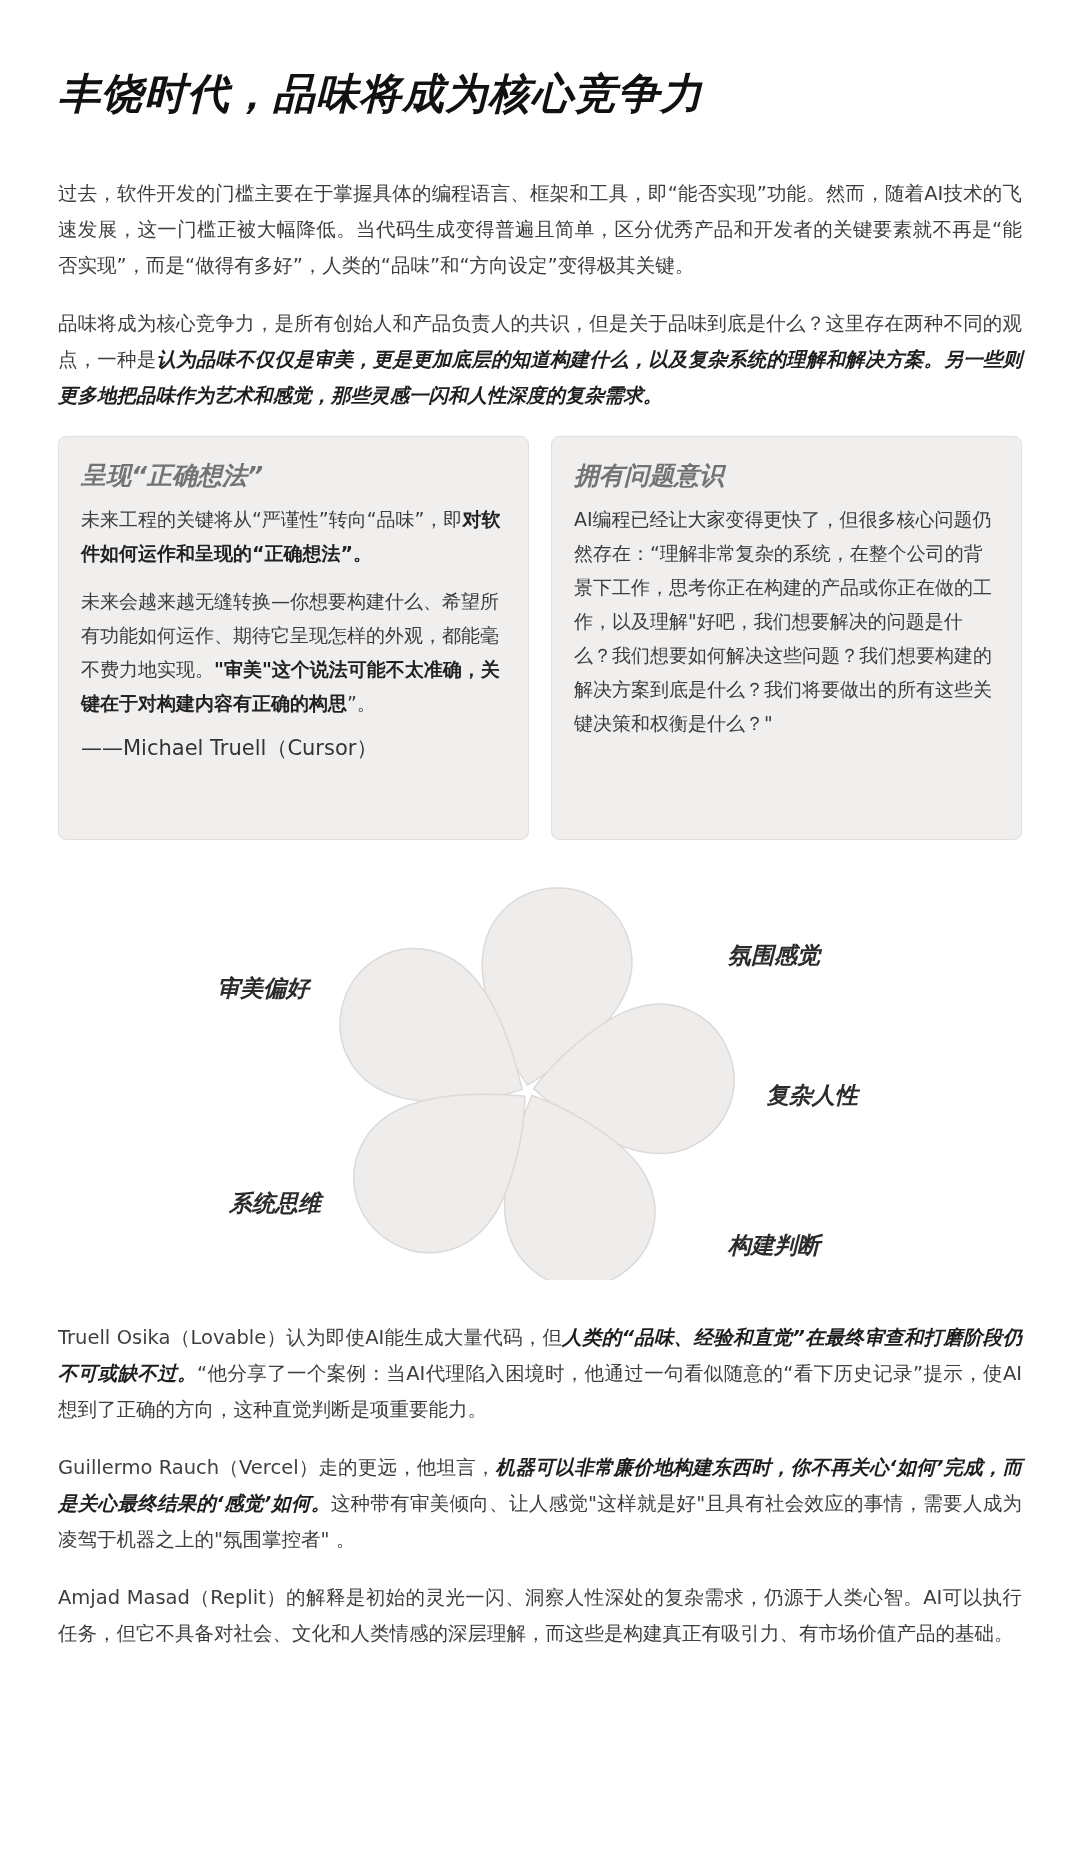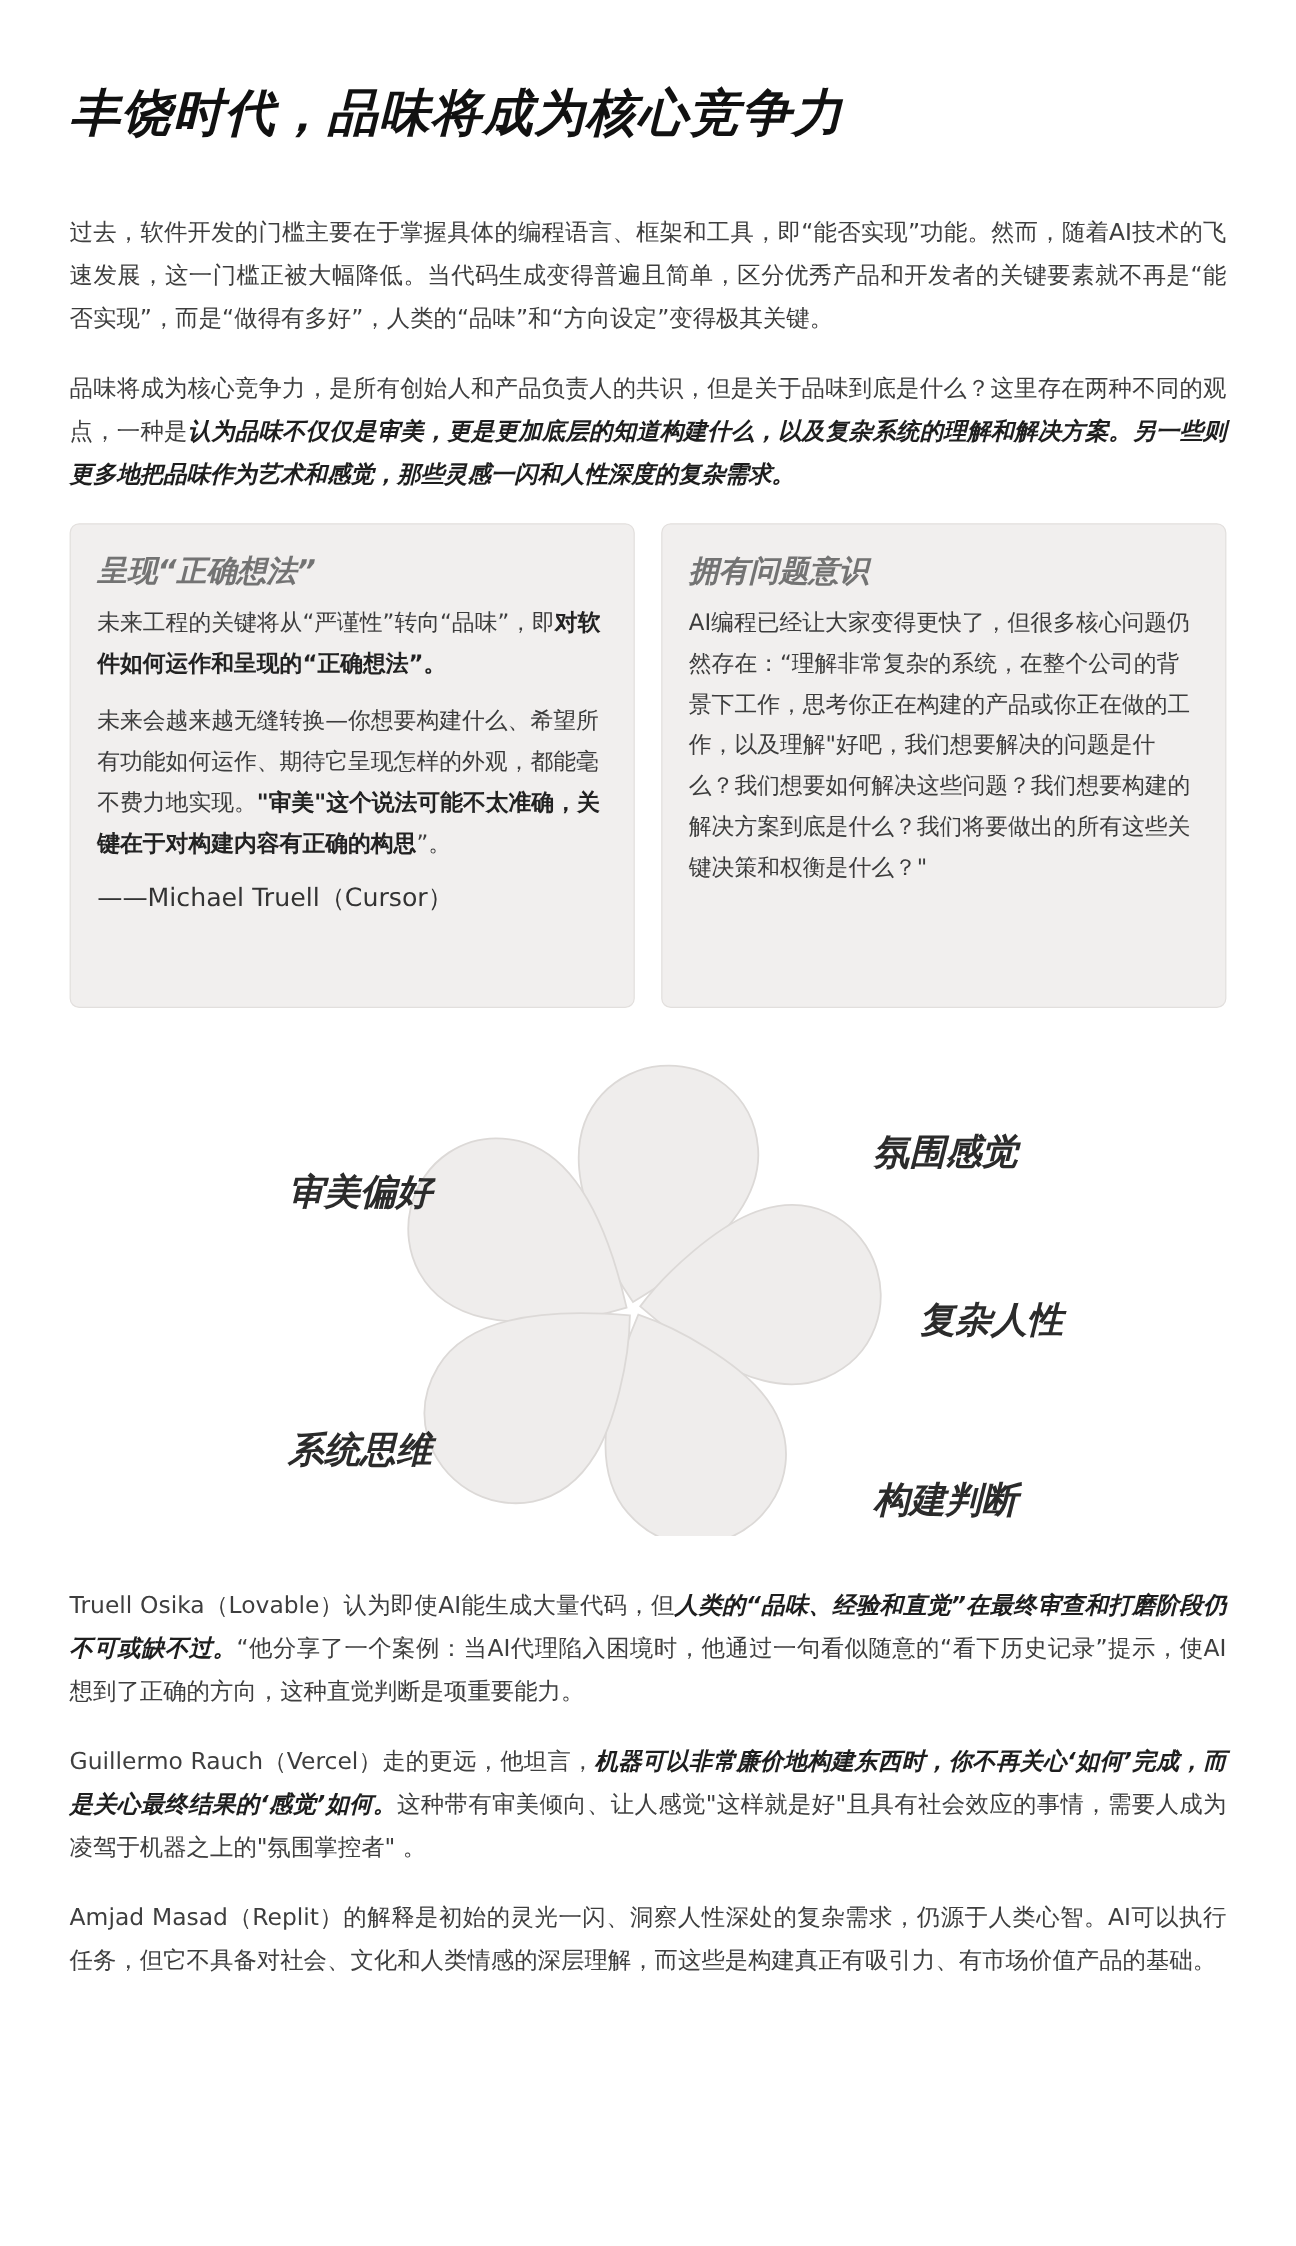--- a/index.html
+++ b/index.html
@@ -65,21 +65,21 @@
 
   .flower-wrap {
     position: relative;
     width: 1080px;
     margin: 40px 0 40px -58px;
     height: 400px;
   }
   .flower-wrap svg { position: absolute; left: 0; top: 0; }
   .petal-label {
     position: absolute;
-    font-size: 30px;
+    font-size: 23px;
     font-weight: 800;
     font-style: italic;
     color: #2b2b2b;
     white-space: nowrap;
   }
 </style>
 </head>
 <body>
 
 <div class="page">
@@ -112,24 +112,24 @@
 
         <path d="M0,-6 C-20,-40 -35,-90 -35,-120 C-35,-175 5,-200 40,-200 C80,-200 115,-170 115,-125 C115,-85 80,-45 0,-6 Z" transform="rotate(-77)" fill="#efedec" stroke="#dcd9d7" stroke-width="1.5"></path>
 
         <path d="M0,-6 C-20,-40 -35,-90 -35,-120 C-35,-175 5,-200 40,-200 C80,-200 115,-170 115,-125 C115,-85 80,-45 0,-6 Z" transform="rotate(67)" fill="#efedec" stroke="#dcd9d7" stroke-width="1.5"></path>
 
         <path d="M0,-6 C-20,-40 -35,-90 -35,-120 C-35,-175 5,-200 40,-200 C80,-200 115,-170 115,-125 C115,-85 80,-45 0,-6 Z" transform="rotate(139)" fill="#efedec" stroke="#dcd9d7" stroke-width="1.5"></path>
 
         <path d="M0,-6 C-20,-40 -35,-90 -35,-120 C-35,-175 5,-200 40,-200 C80,-200 115,-170 115,-125 C115,-85 80,-45 0,-6 Z" transform="rotate(211)" fill="#efedec" stroke="#dcd9d7" stroke-width="1.5"></path>
       </g>
     </svg>
-    <div class="petal-label" style="left:240px; top:93px;">审美偏好</div>
+    <div class="petal-label" style="left:217px; top:93px;">审美偏好</div>
     <div class="petal-label" style="left:728px; top:60px;">氛围感觉</div>
     <div class="petal-label" style="left:766px; top:200px;">复杂人性</div>
-    <div class="petal-label" style="left:240px; top:308px;text-align:center;">系统思维</div>
+    <div class="petal-label" style="left:229px; top:308px;text-align:center;">系统思维</div>
     <div class="petal-label" style="left:728px; top:350px;">构建判断</div>
   </div>
 
   <p class="para"><span>Truell Osika（Lovable）认为即使AI能生成大量代码，但</span><b>人类的“品味、经验和直觉”在最终审查和打磨阶段仍不可或缺不过。</b><span>“他分享了一个案例：当AI代理陷入困境时，他通过一句看似随意的“看下历史记录”提示，使AI想到了正确的方向，这种直觉判断是项重要能力。</span></p>
 
   <p class="para"><span>Guillermo Rauch（Vercel）走的更远，他坦言，</span><b>机器可以非常廉价地构建东西时，你不再关心‘如何’完成，而是关心最终结果的‘感觉’如何。</b><span>这种带有审美倾向、让人感觉"这样就是好"且具有社会效应的事情，需要人成为凌驾于机器之上的"氛围掌控者" 。</span></p>
 
   <p class="para">Amjad Masad（Replit）的解释是初始的灵光一闪、洞察人性深处的复杂需求，仍源于人类心智。AI可以执行任务，但它不具备对社会、文化和人类情感的深层理解，而这些是构建真正有吸引力、有市场价值产品的基础。</p>
 
 </div>

